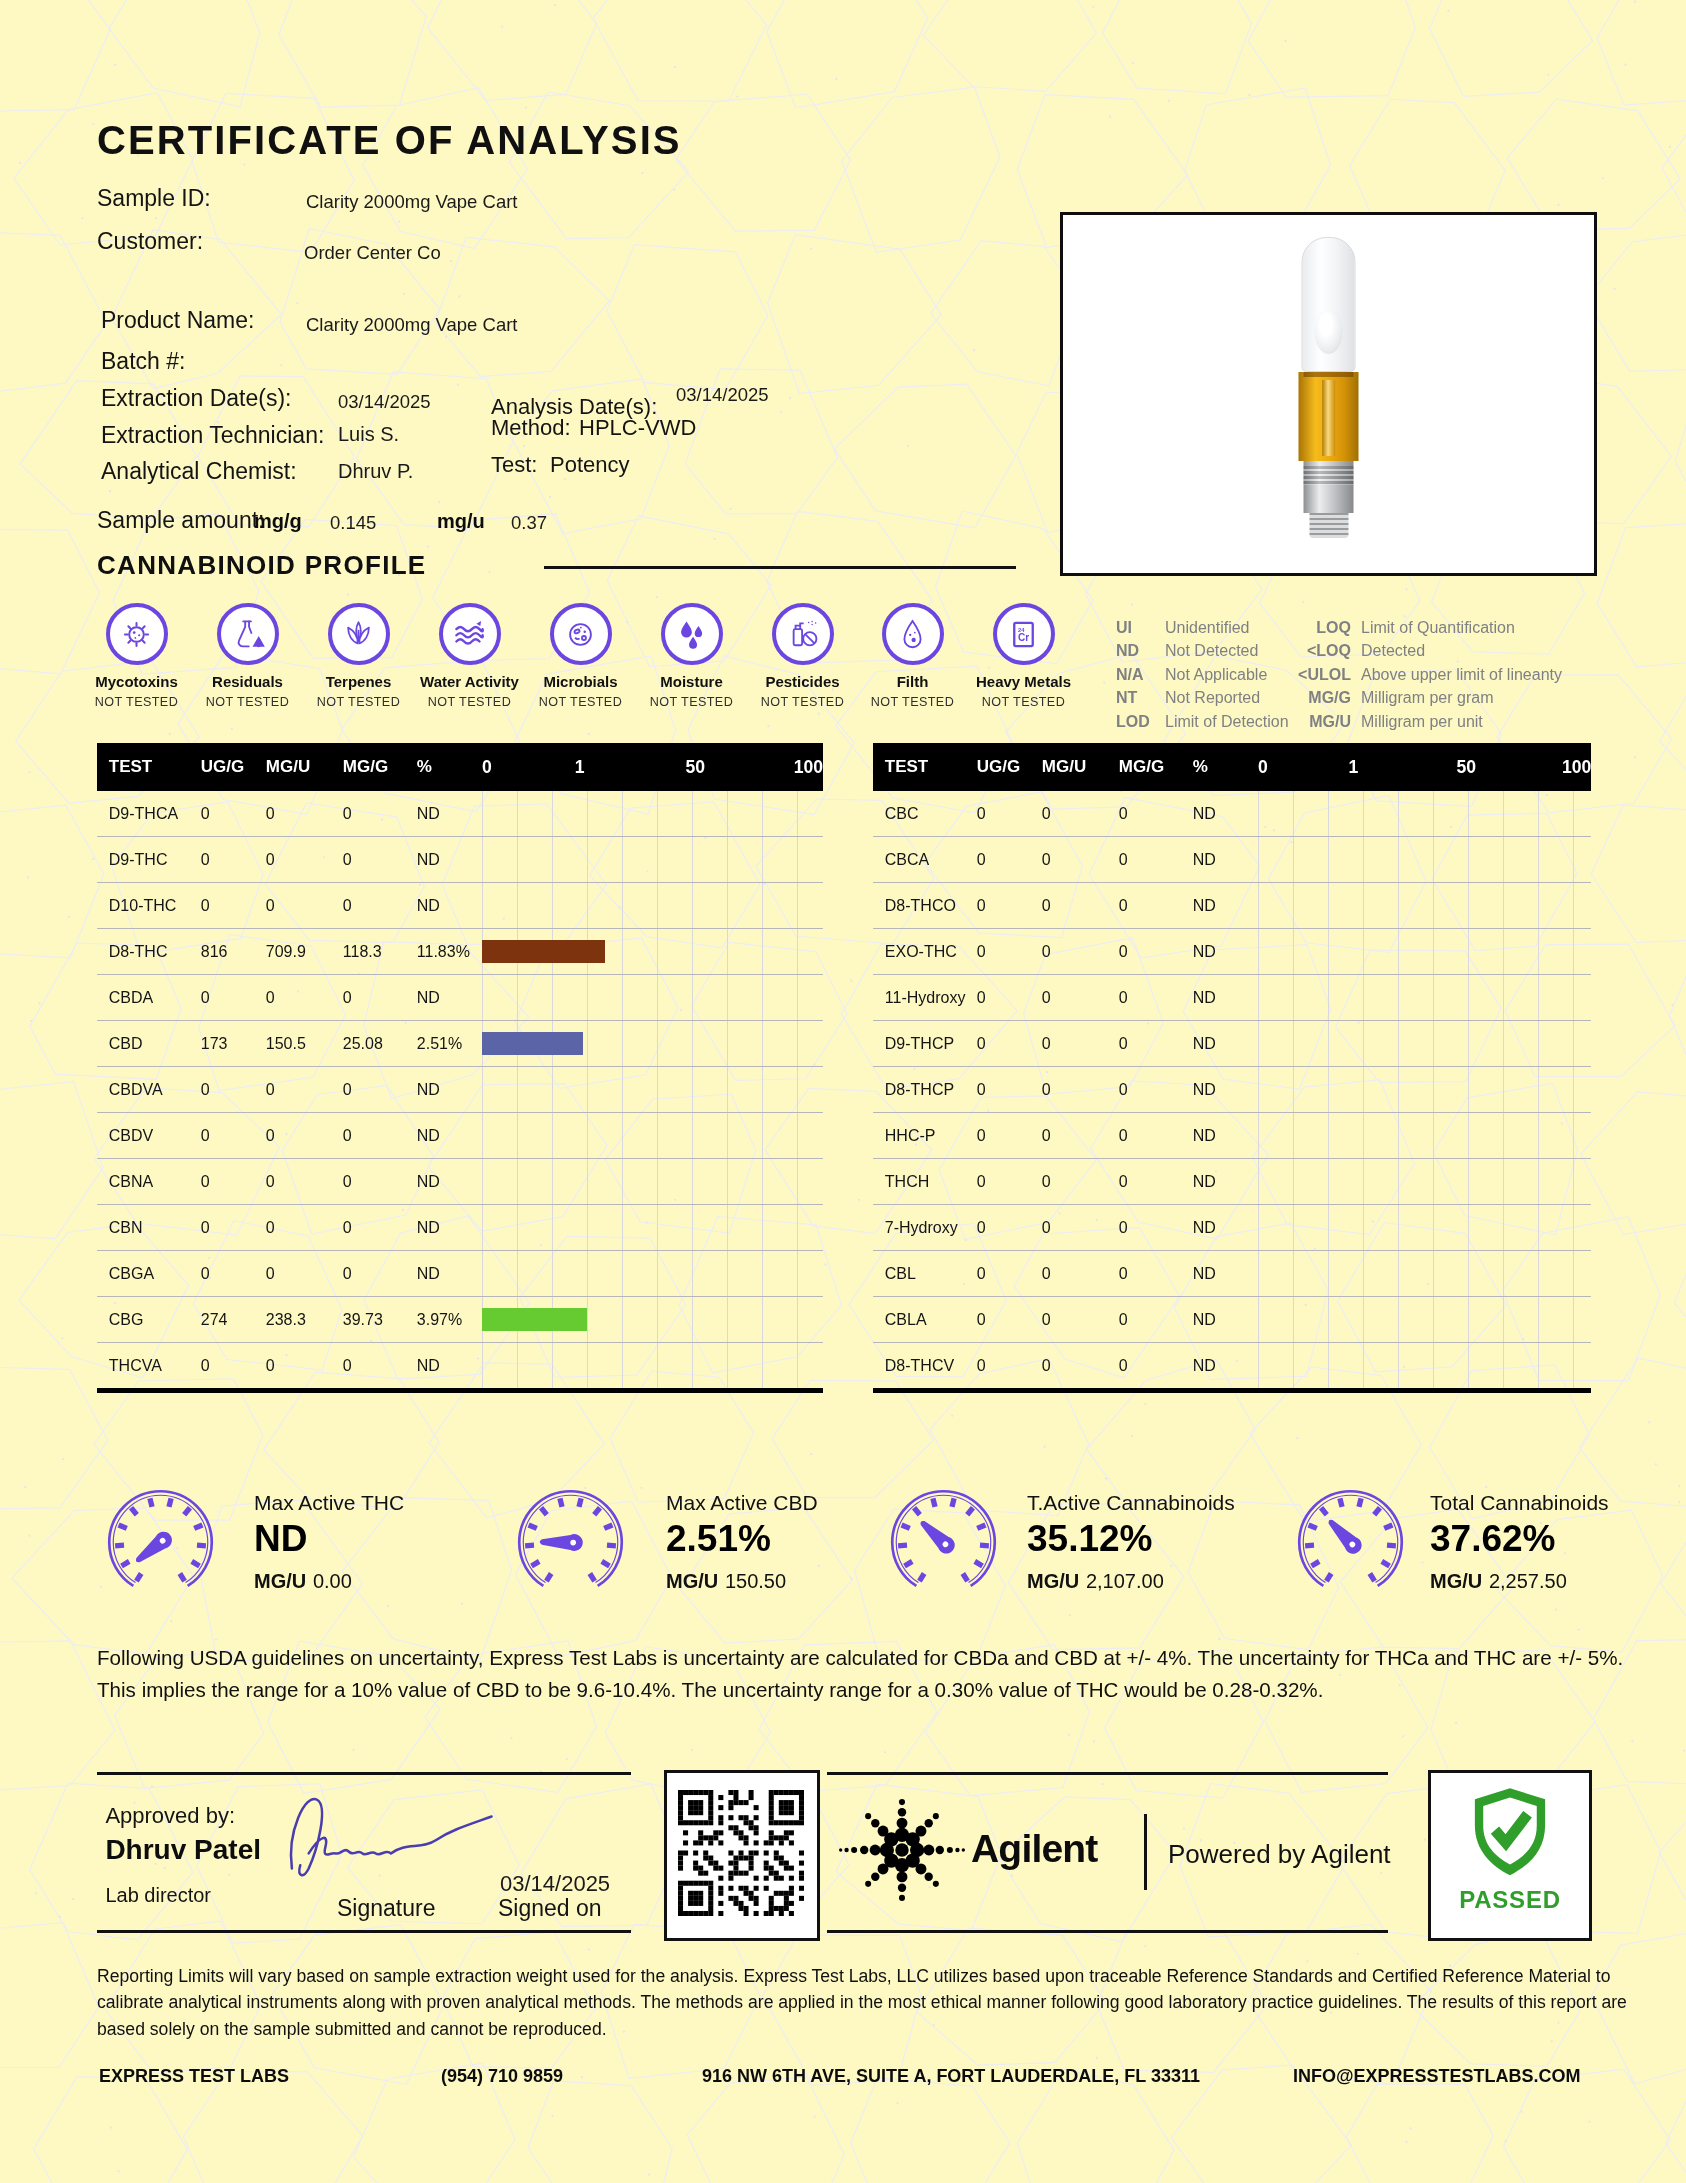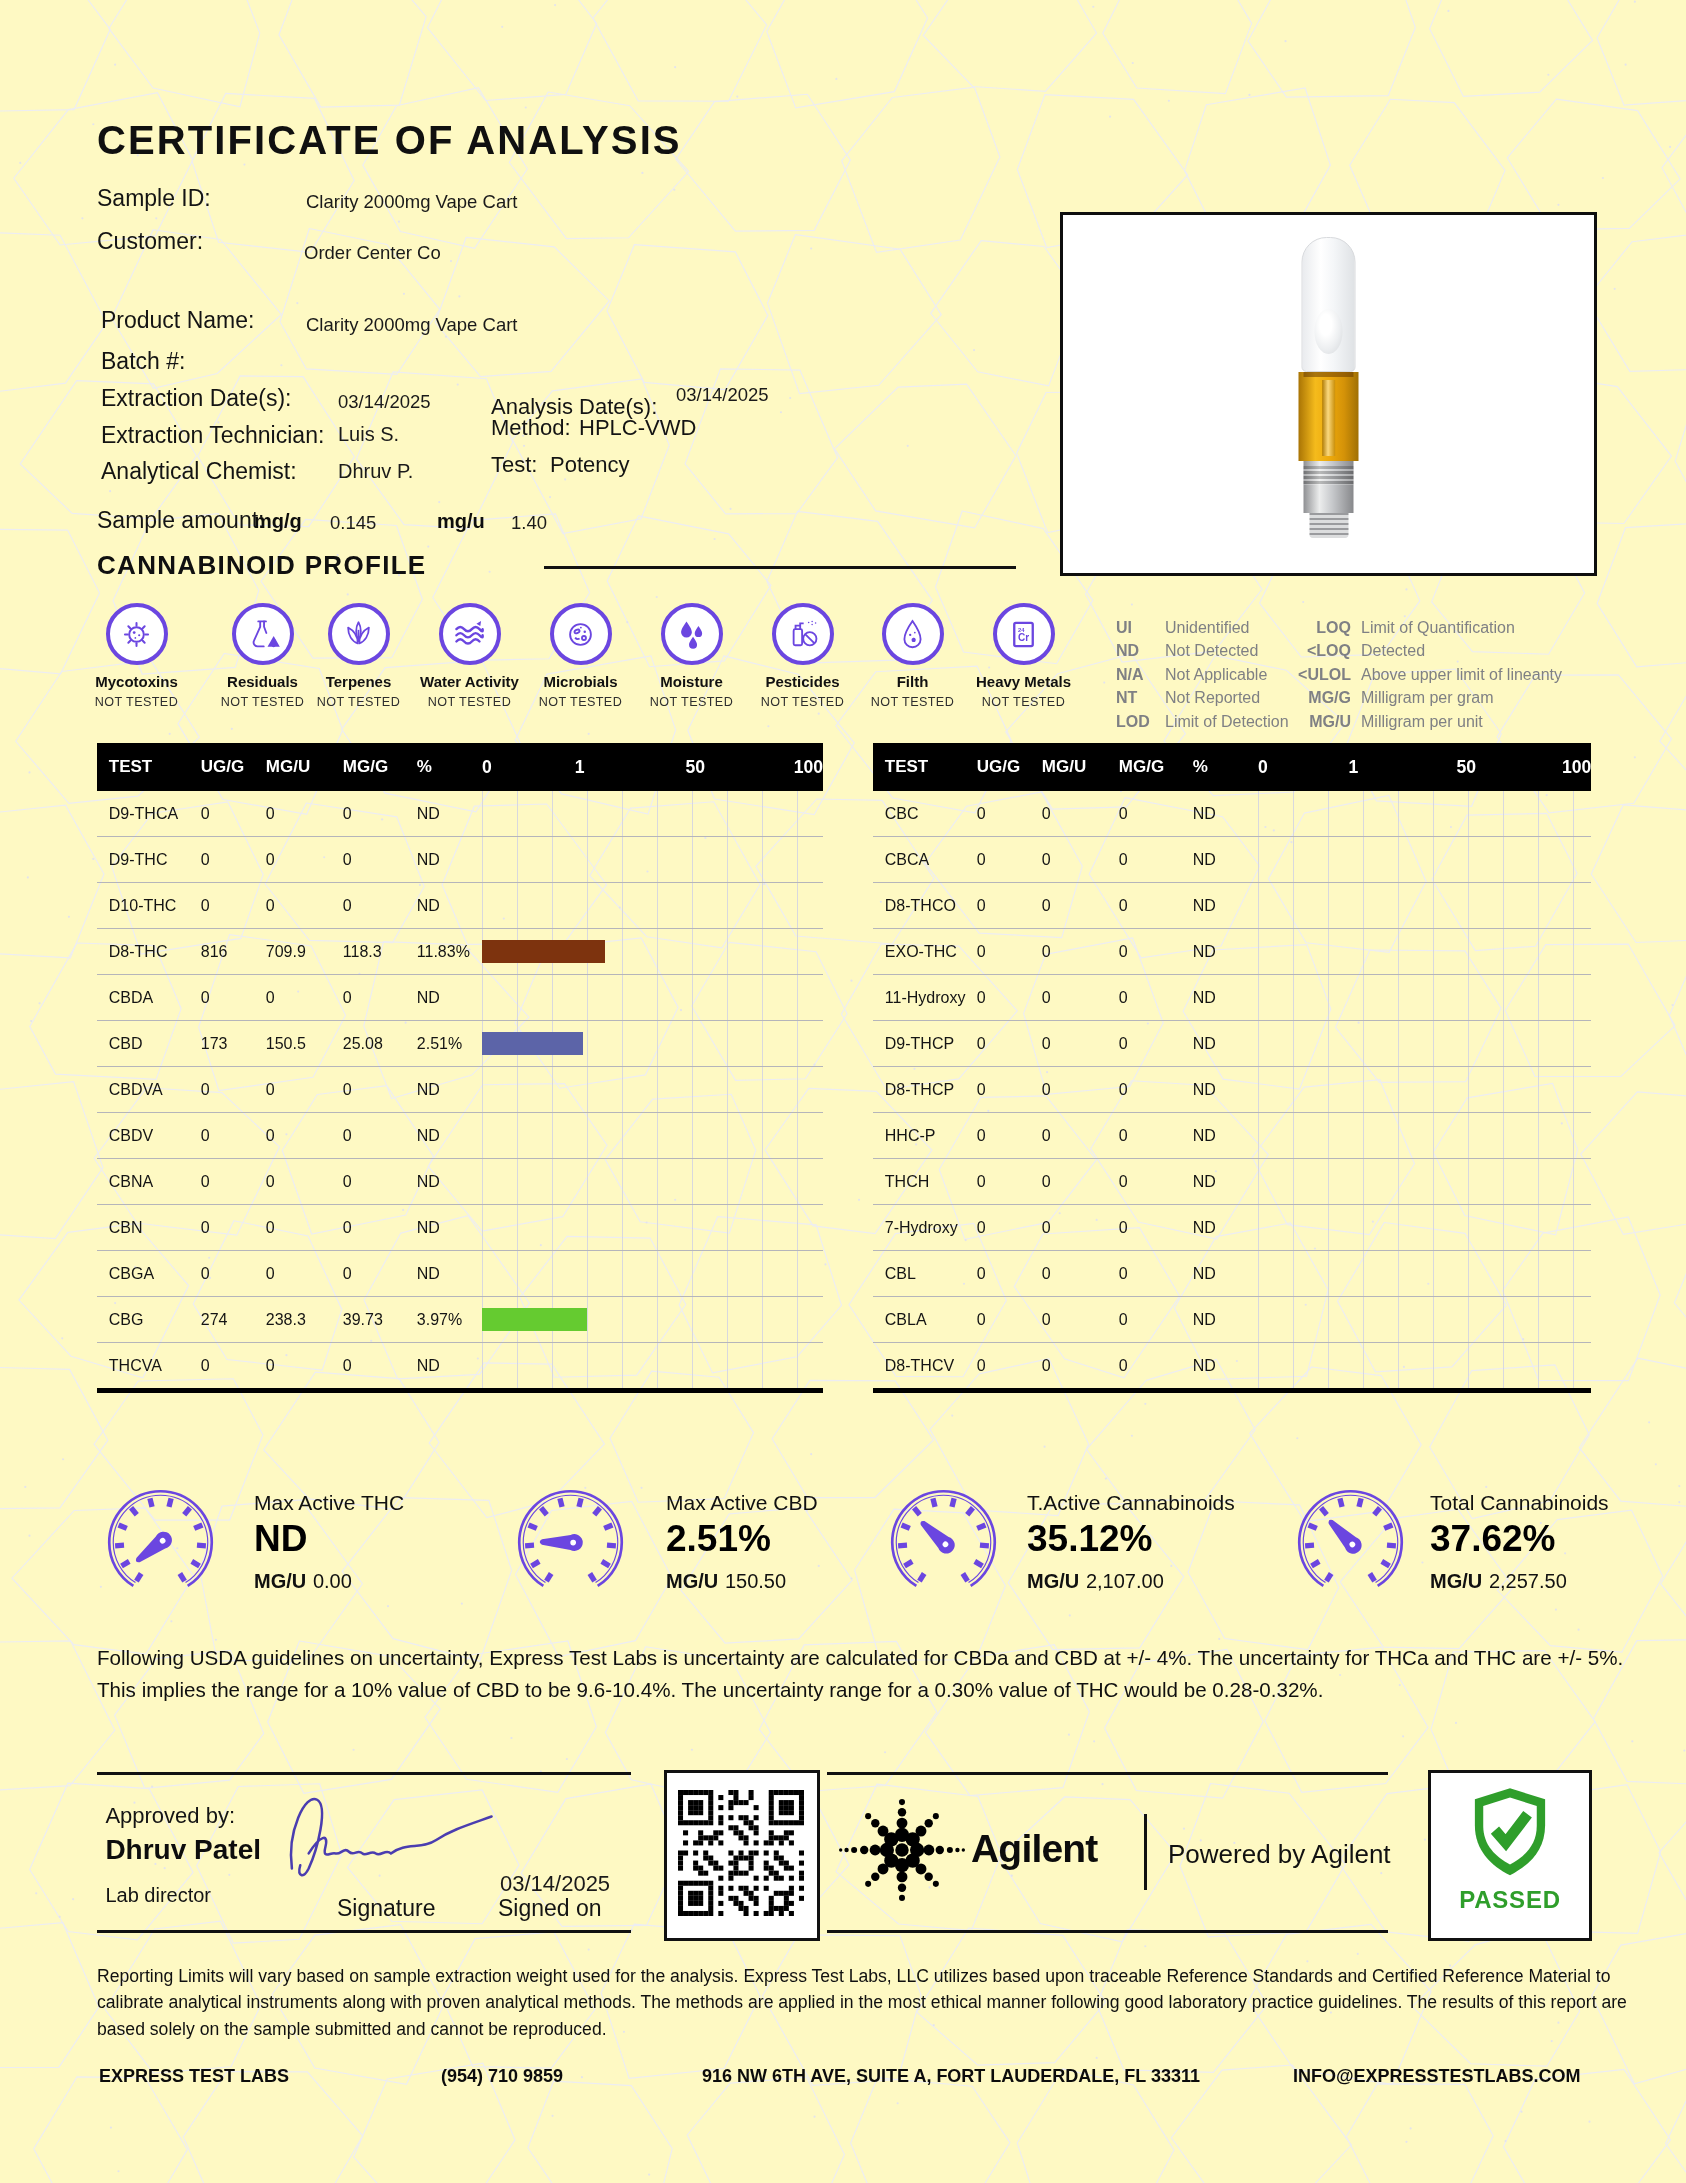--- a/index.html
+++ b/index.html
@@ -618,21 +618,21 @@
 
   <div class="abs lbl" style="left:101px;top:458px;">Analytical Chemist:</div>
   <div class="abs val2" style="left:338px;top:460px;">Dhruv P.</div>
   <div class="abs lbl2" style="left:491px;top:452px;">Test:</div>
   <div class="abs lbl2" style="left:550px;top:452px;">Potency</div>
 
   <div class="abs lbl" style="left:97px;top:507px;">Sample amount:</div>
   <div class="abs unitb" style="left:254px;top:510px;">mg/g</div>
   <div class="abs val" style="left:330px;top:512px;">0.145</div>
   <div class="abs unitb" style="left:437px;top:510px;">mg/u</div>
-  <div class="abs val" style="left:511px;top:512px;">1.40</div>
+  <div class="abs val" style="left:511px;top:512px;">0.37</div>
 
   <div class="abs cartbox" style="left:1060px;top:212px;width:531px;height:358px;">
     <div class="cart">
       <div class="cart-mouth">
           <div class="mouth-hole"></div>
         </div>
       <div class="cart-tank">
           <div class="tank-line"></div>
           <div class="tank-post"></div>
         </div>
@@ -660,21 +660,21 @@
             <line x1="24.0" y1="12.5" x2="24.0" y2="9.0" stroke="#6b46e0" stroke-width="2.6" stroke-linecap="round"></line>
             <line x1="32.1" y1="15.9" x2="34.6" y2="13.4" stroke="#6b46e0" stroke-width="2.6" stroke-linecap="round"></line>
             <circle cx="21" cy="21.5" r="1.8" fill="#6b46e0"></circle>
             <circle cx="27.5" cy="25" r="1.4" fill="#6b46e0"></circle>
             <circle cx="22.5" cy="28.5" r="1.1" fill="#6b46e0"></circle>
           </svg>
         </div>
       <div class="plabel">Mycotoxins</div>
       <div class="pstatus">NOT TESTED</div>
       </div>
-      <div class="panel" style="left: 207px; top: 603px; text-align: center;">
+      <div class="panel" style="left: 192px; top: 603px; text-align: center;">
         <div class="picircle">
           <svg viewBox="0 0 48 48" fill="none" stroke="#6b46e0" stroke-width="2.4" stroke-linejoin="round" stroke-linecap="round">
             <path d="M18.5 7 h10 M21 7 v7 L13 32 a5.2 5.2 0 0 0 4.6 7.5 h8"></path>
             <path d="M26 7 v7 l3 8"></path>
             <path d="M38.5 26 l8 14 h-16 Z" fill="#6b46e0" stroke="none"></path>
             <rect x="37.4" y="31" width="2.3" height="5" fill="#fff"></rect>
             <circle cx="38.5" cy="38.1" r="1.25" fill="#fff"></circle>
           </svg>
         </div>
       <div class="plabel">Residuals</div>

